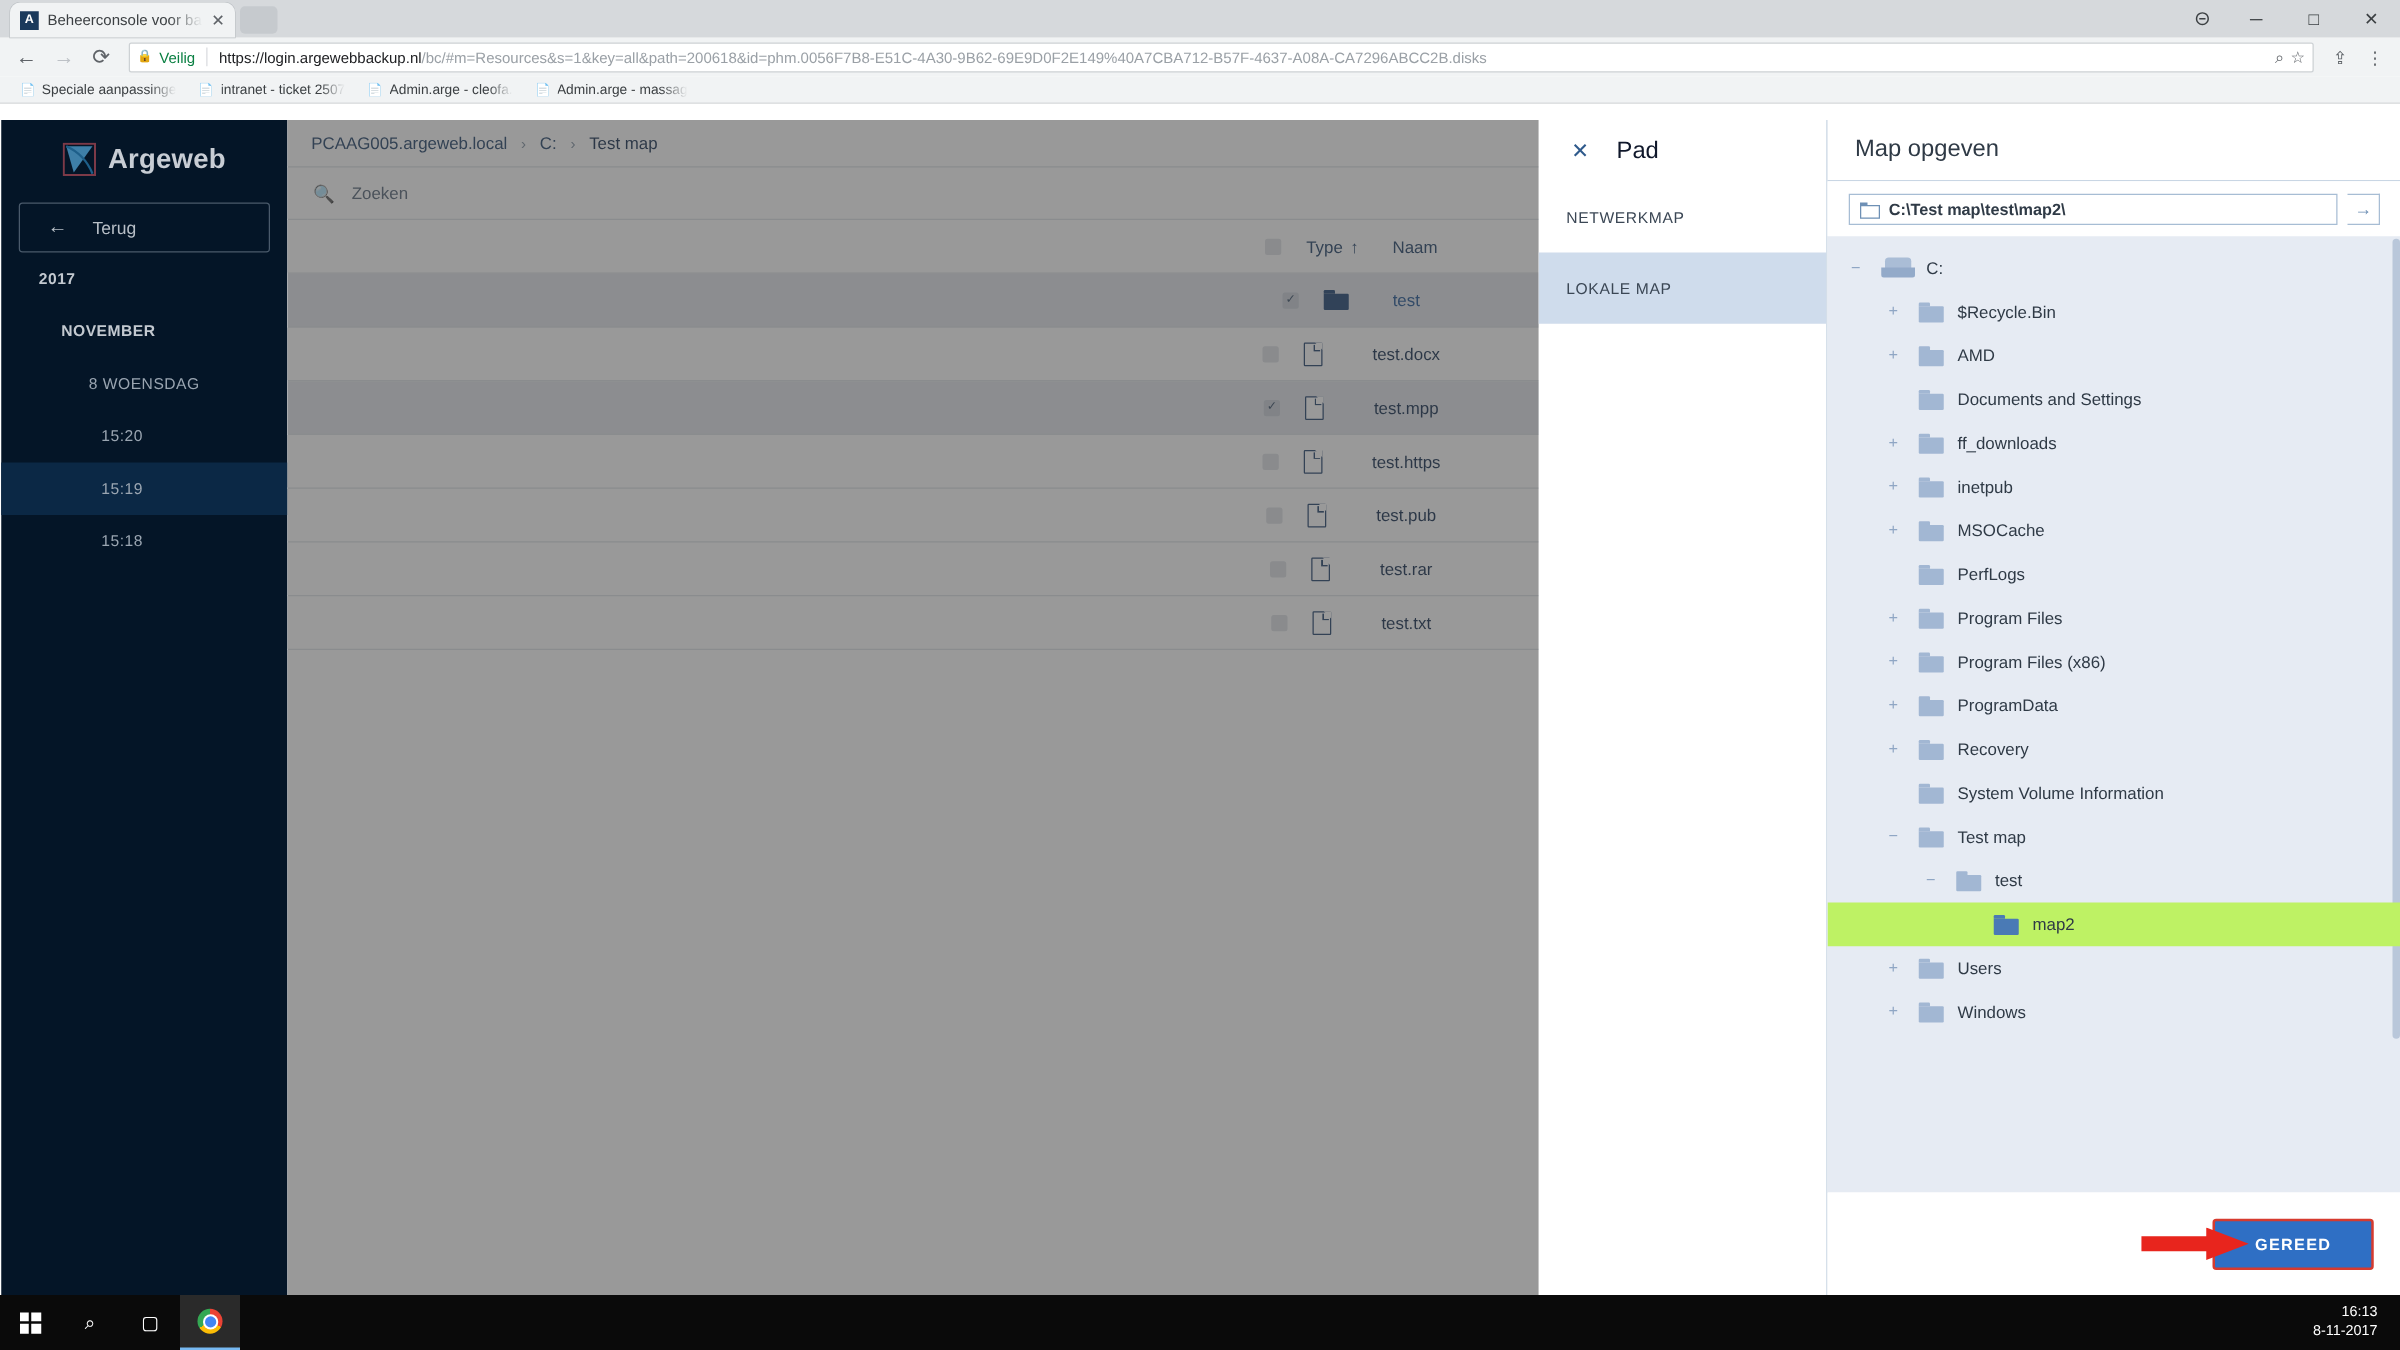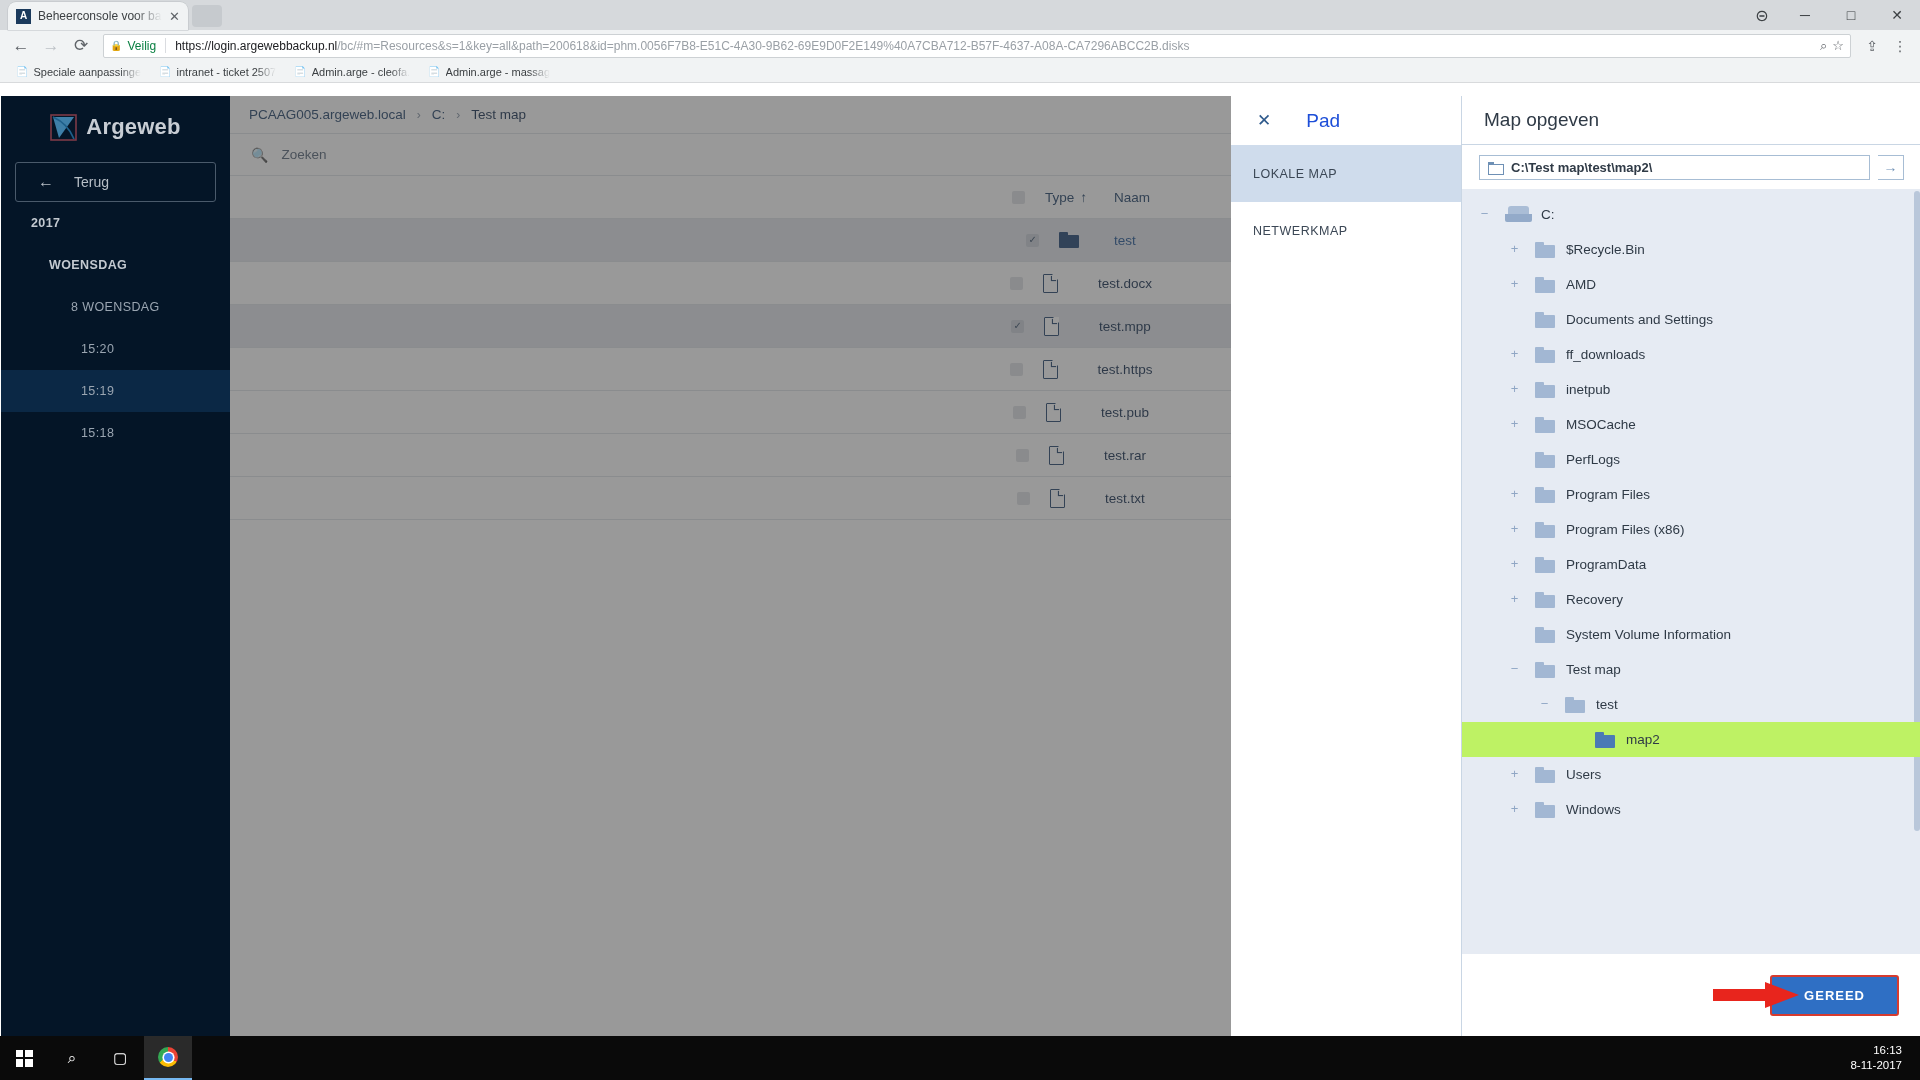--- a/index.html
+++ b/index.html
@@ -194,21 +194,21 @@
   
   .pad-panel {
     position: absolute; left: 1230px; top: 0; width: 230px; height: 940px;
     background: #fff;
   }
   .pad-head {
     height: 49px; display: flex; align-items: center; gap: 22px;
     padding-left: 26px;
   }
   .pad-x { font-size: 17px; color: #2f5a8c; line-height: 1; font-weight: 300; }
-  .pad-title { font-size: 19px; color: #1d4ed8; margin-left: 13px; }
+  .pad-title { font-size: 19px; color: #0f172a; }
   .pad-item {
     height: 57px; display: flex; align-items: center; padding-left: 22px;
     font-size: 12.5px; color: #3b4755; letter-spacing: .5px; position: relative;
   }
   .pad-item.active { background: #cfdcec; }
   .pad-item.active::after {
     content: ""; position: absolute; left: 100%; top: 0;
     border-style: solid; border-width: 28.5px 0 28.5px 26px;
     border-color: transparent transparent transparent #cfdcec;
   }
@@ -410,21 +410,21 @@
 
       <div class="back-btn">
         <span class="back-arrow">←</span>
         <span class="back-label">Terug</span>
       </div>
 
       <div class="side-row year">
         <span>2017</span>
       </div>
       <div class="side-row month">
-        <span>WOENSDAG</span>
+        <span>NOVEMBER</span>
       </div>
       <div class="side-row day">
         <span>8 WOENSDAG</span>
       </div>
       <div class="side-row time">
         <span>15:20</span>
       </div>
       <div class="side-row time selected">
         <span>15:19</span>
       </div>
@@ -517,25 +517,25 @@
       </div>
     </div>
 
     <div class="dim"></div>
 
     <div class="pad-panel">
       <div class="pad-head">
         <span class="pad-x">✕</span>
         <span class="pad-title">Pad</span>
       </div>
+      <div class="pad-item">
+        <span>NETWERKMAP</span>
+      </div>
       <div class="pad-item active">
         <span>LOKALE MAP</span>
-      </div>
-      <div class="pad-item">
-        <span>NETWERKMAP</span>
       </div>
     </div>
 
     <div class="map-panel">
       <div class="map-head">Map opgeven</div>
 
       <div class="path-bar">
         <div class="path-input">
           <span class="path-folder-ico"></span>
           <span class="path-text">C:\Test map\test\map2\</span>

